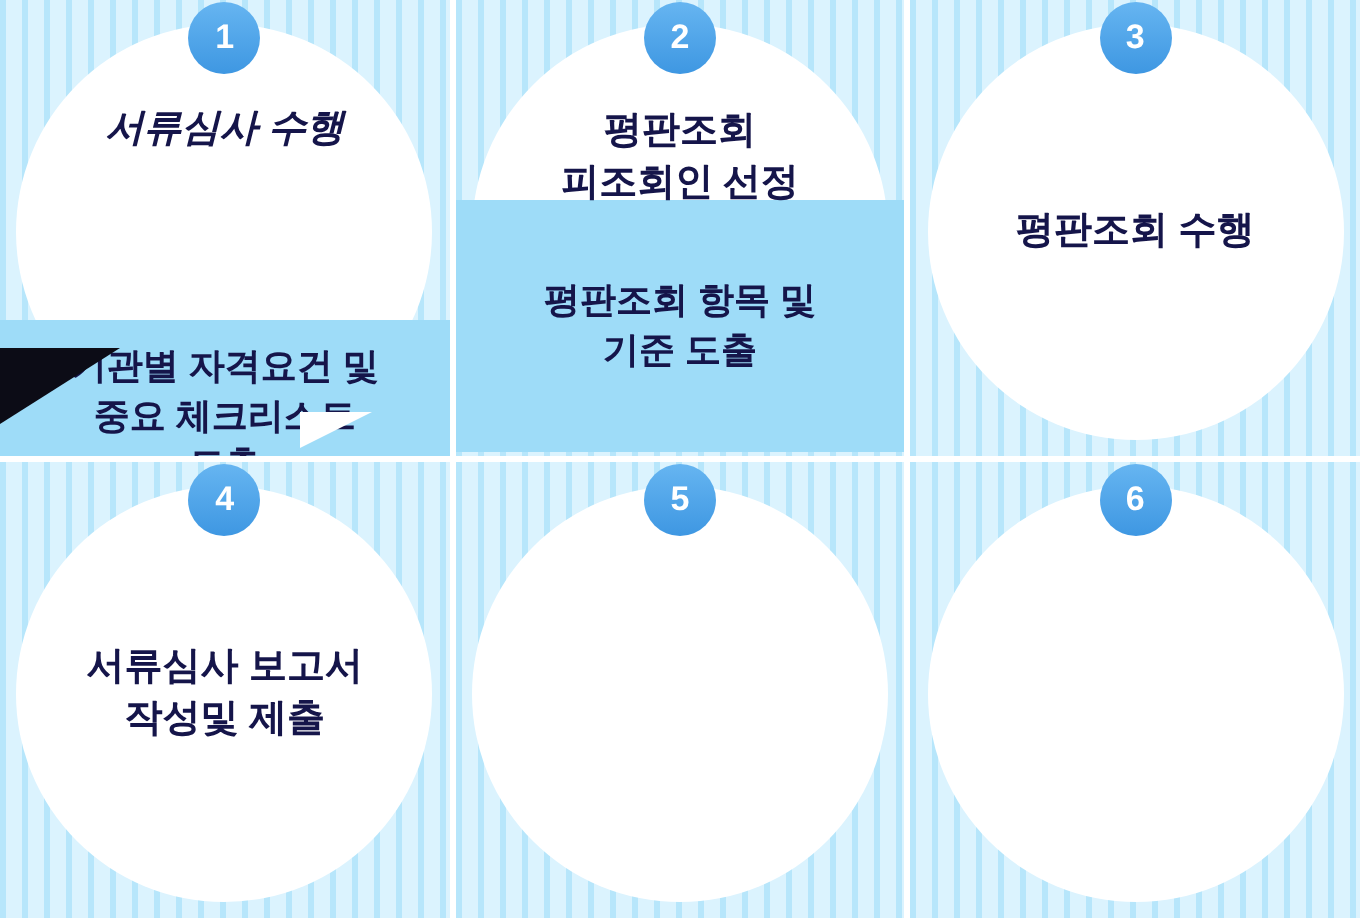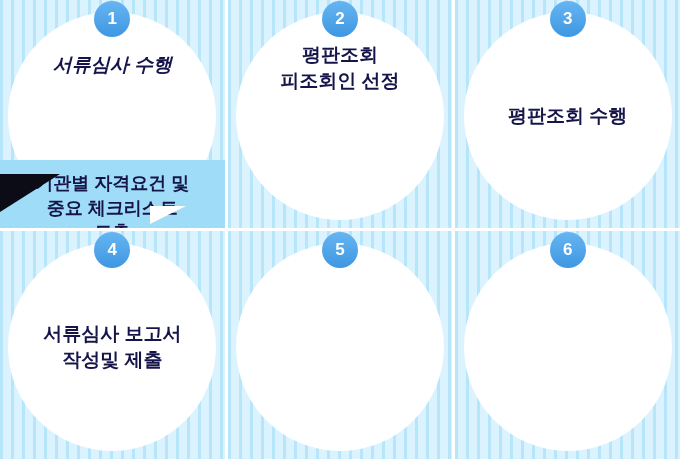--- a/index.html
+++ b/index.html
@@ -50,21 +50,21 @@
     color:#15154a;
     font-size:19px; font-weight:bold;
     line-height:1.35;
     text-align:center;
     white-space:pre-line;
     display:flex; align-items:center; justify-content:center;
     z-index:3;
   }
   .cell.centered .title { top:12px; height:208px; }
   .cell.step1 .title { top:36px; height:58px;font-style:italic; }
-  .cell.step2 .title { top:33px; height:70px; }
+  .cell.step2 .title { top:44px; height:70px;font-family:Liberation Serif, serif; }
   .detail-box {
     position:absolute;
     left:0; right:0;
     background:#9edcf8;
     color:#15154a;
     font-size:18px; font-weight:bold;
     line-height:1.38;
     text-align:center;
     white-space:pre-line;
     display:flex; align-items:center; justify-content:center;
@@ -102,20 +102,22 @@
     <div class="tail-dark"></div>
     <div class="tail-light"></div>
     <div class="title">서류심사 수행</div>
     <div class="badge">
         <span>1</span>
       </div>
   </div>
 
   <div class="cell step2">
     <div class="circle"></div>
+    <div class="detail-box">평판조회 항목 및
+기준 도출</div>
     <div class="title">평판조회
 피조회인 선정</div>
     <div class="badge">
         <span>2</span>
       </div>
   </div>
 
   <div class="cell centered">
     <div class="circle"></div>
     <div class="title">평판조회 수행</div>

